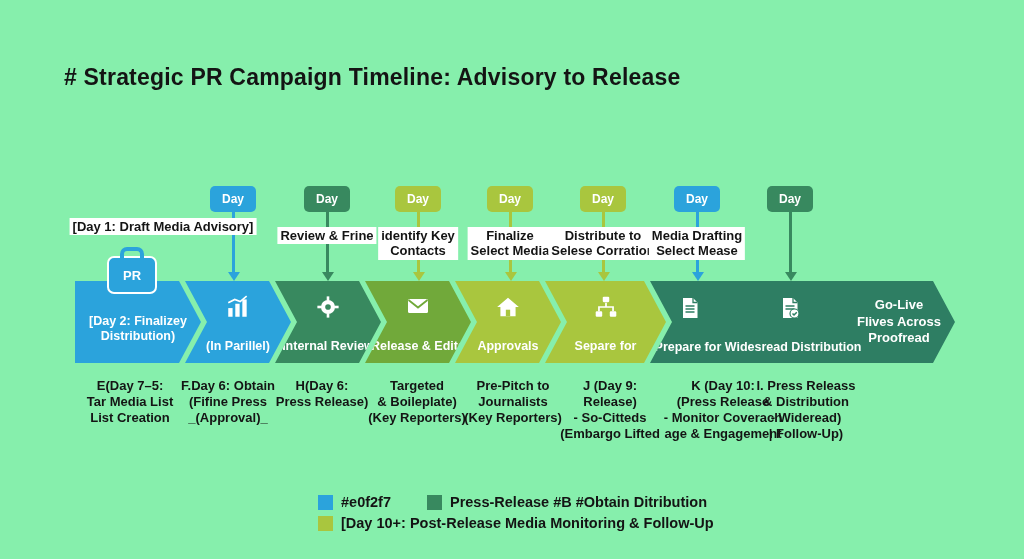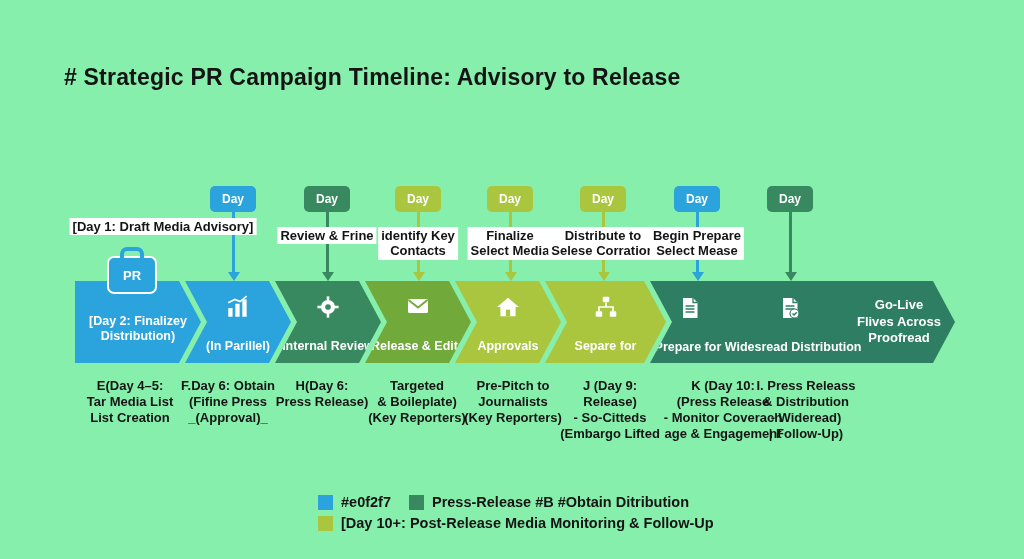--- a/index.html
+++ b/index.html
@@ -57,21 +57,21 @@
 
   
   .blabel{position:absolute;top:378px;transform:translateX(-50%);white-space:pre-line;text-align:center;
           font-size:13px;font-weight:700;line-height:1.22;}
   .bl0{left:130px}.bl1{left:228px}.bl2{left:322px}.bl3{left:417px}
   .bl4{left:513px}.bl5{left:610px}.bl6{left:723px}.bl7{left:806px}
 
   
   .legend{position:absolute;left:318px;top:494px;display:flex;flex-direction:column;gap:5px;
           font-size:14.5px;font-weight:700;}
-  .legend-row{display:flex;gap:18px;align-items:center;}
+  .legend-row{display:flex;gap:36px;align-items:center;}
   .legend-item{display:flex;align-items:center;gap:8px;}
   .swatch{width:15px;height:15px;display:inline-block;flex:0 0 auto;}
   .sw-blue{background:#2ba3dc}.sw-gdark{background:#38895f}.sw-glight{background:#a9c63e}
 </style>
 </head>
 <body>
 
 <div class="canvas">
 
   <h1 class="title"># Strategic PR Campaign Timeline: Advisory to Release</h1>
@@ -93,21 +93,21 @@
   <div class="day-badge c-gdark dm6">Day</div>
 
   <div class="tlabel tl0">[Day 1: Draft Media Advisory]</div>
   <div class="tlabel tl1">Review &amp; Frine</div>
   <div class="tlabel tl2">identify Key
 Contacts</div>
   <div class="tlabel tl3">Finalize
 Select Media</div>
   <div class="tlabel tl4">Distribute to
 Selese Corration</div>
-  <div class="tlabel tl5">Begin Prepare
+  <div class="tlabel tl5">Media Drafting
 Select Mease</div>
 
   <div class="chev chev-first seg0">
     <div class="chev-text">[Day 2: Finalizey
 Distribution)</div>
   </div>
 
   <div class="chev chev-mid seg1">
     <span>
       <svg width="26" height="26" viewBox="0 0 24 24">
@@ -199,21 +199,21 @@
     <div class="seg6-label">Prepare for Widesread Distribution</div>
     <div class="golive">Go-Live
 Flives Across
 Proofread</div>
   </div>
 
   <div class="pr-badge">
     <span>PR</span>
   </div>
 
-  <div class="blabel bl0">E(Day 4–5:
+  <div class="blabel bl0">E(Day 7–5:
 Tar Media List
 List Creation</div>
   <div class="blabel bl1">F.Day 6: Obtain
 (Fifine Press
 _(Approval)_</div>
   <div class="blabel bl2">H(Day 6:
 Press Release)</div>
   <div class="blabel bl3">Targeted
 &amp; Boileplate)
 (Key Reporters)</div>

